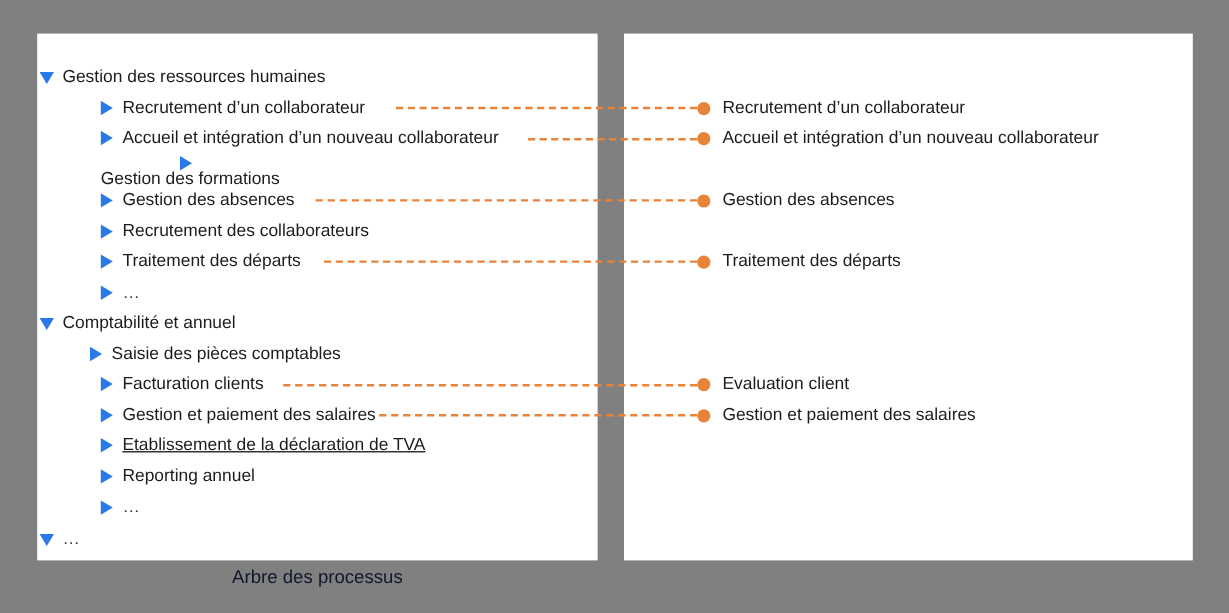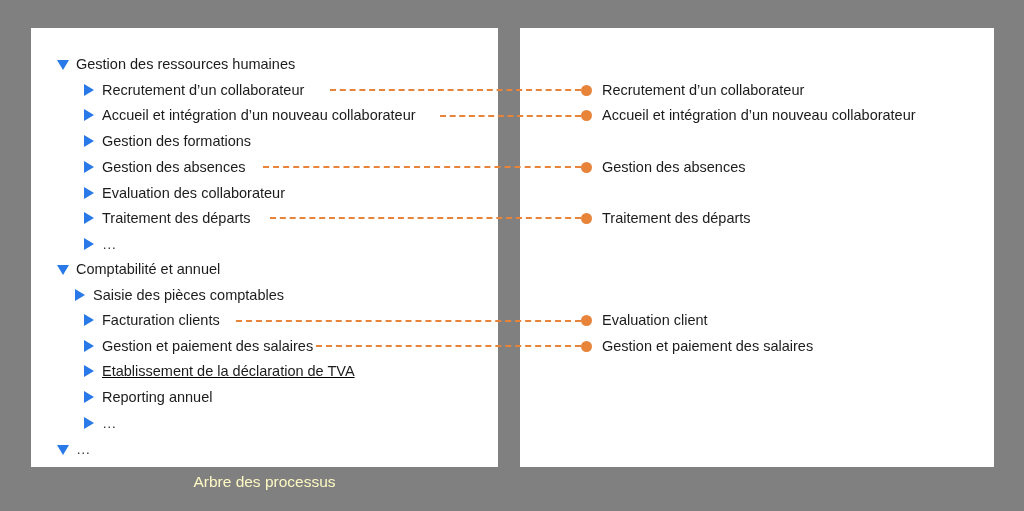--- a/index.html
+++ b/index.html
@@ -40,21 +40,21 @@
 
   
   .tree-row {
     position: absolute;
     left: 0;
     height: 22px;
     display: flex;
     align-items: center;
     white-space: nowrap;
   }
-  .tree-row.lvl1 { padding-left: 26px; }
+  .tree-row.lvl1 { padding-left: 2px; }
   .tree-row.lvl2 { padding-left: 53px; }
 
   .tri {
     display: inline-block;
     width: 0; height: 0;
     flex: 0 0 auto;
   }
   .tri-down {
     border-left: 6.5px solid transparent;
     border-right: 6.5px solid transparent;
@@ -109,21 +109,21 @@
     position: absolute;
     height: 0;
     border-top: 2px dashed #e8833a;
   }
 
   
   .caption {
     position: absolute;
     top: 474px;
     font-size: 15.5px;
-    color: #fef9c3;
+    color: #0f172a;
     text-align: center;
     line-height: 1;
   }
   #caption-tree  { left: 31px;  width: 467px; }
   #caption-procs { left: 520px; width: 474px; }
 </style>
 </head>
 <body>
 
 <div id="stage">
@@ -134,31 +134,31 @@
         <span class="node-label">Gestion des ressources humaines</span>
       </div>
       <div class="tree-row lvl2" style="top: 51px;">
         <span class="tri tri-right"></span>
         <span class="node-label">Recrutement d’un collaborateur</span>
       </div>
       <div class="tree-row lvl2" style="top: 76px;">
         <span class="tri tri-right"></span>
         <span class="node-label">Accueil et intégration d’un nouveau collaborateur</span>
       </div>
-      <div class="tree-row lvl2" style="top: 102px;">
+      <div class="tree-row lvl2" style="top: 102px; flex-direction: column;">
         <span class="tri tri-right"></span>
         <span class="node-label">Gestion des formations</span>
       </div>
       <div class="tree-row lvl2" style="top: 128px;">
         <span class="tri tri-right"></span>
         <span class="node-label">Gestion des absences</span>
       </div>
       <div class="tree-row lvl2" style="top: 154px;">
         <span class="tri tri-right"></span>
-        <span class="node-label">Evaluation des collaborateur</span>
+        <span class="node-label">Recrutement des collaborateurs</span>
       </div>
       <div class="tree-row lvl2" style="top: 179px;">
         <span class="tri tri-right"></span>
         <span class="node-label">Traitement des départs</span>
       </div>
       <div class="tree-row lvl2" style="top: 205px;">
         <span class="tri tri-right"></span>
         <span class="node-label ellipsis">…</span>
       </div>
       <div class="tree-row lvl1" style="top: 230px;">

